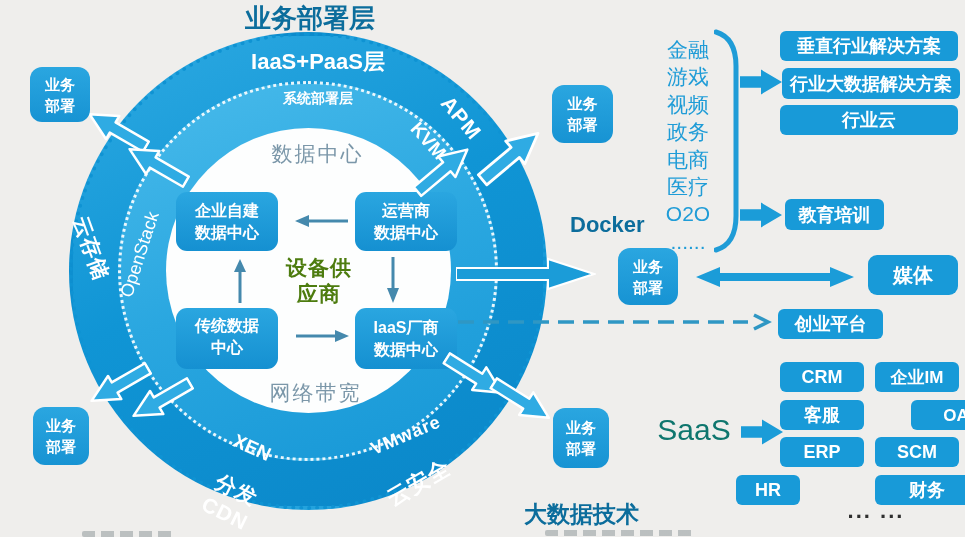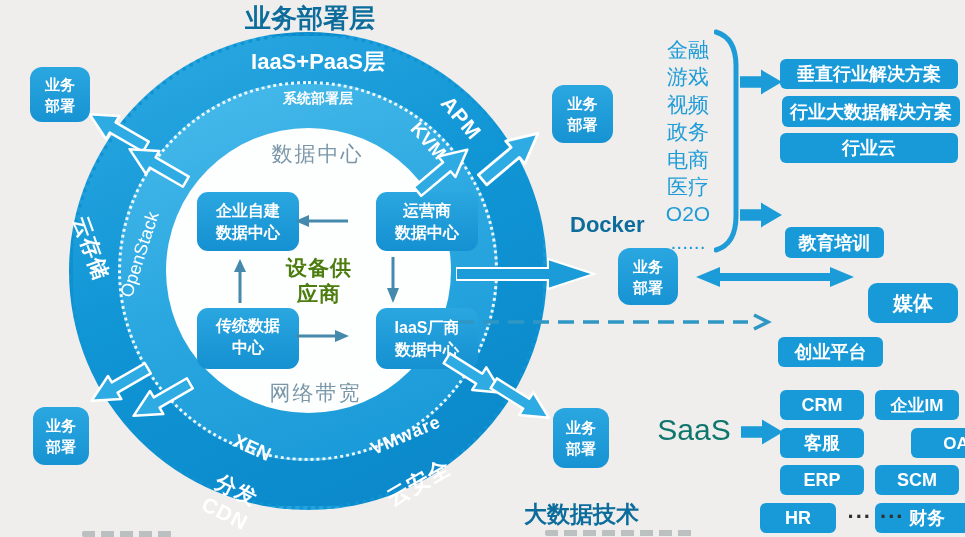--- a/index.html
+++ b/index.html
@@ -16,27 +16,27 @@
     border:3px dotted rgba(255,255,255,.9);box-sizing:border-box;}
   .circle-inner{left:166px;top:128px;width:285px;height:285px;border-radius:50%;
     background:#fdfefe;border:4px dotted #fdfefe;box-sizing:border-box;}
   
   .rlab{color:#fff;text-align:center;transform-origin:center;}
   .rlab-big{font-size:21px;font-weight:bold;letter-spacing:1px;}
   .rlab-med{font-size:18px;font-weight:bold;letter-spacing:1px;}
   .graylab{color:#7b97a9;font-size:21px;letter-spacing:2px;text-align:center;}
   
   .dcbox{background:linear-gradient(180deg,#2aa6e0 0%,#1590d1 100%);border-radius:11px;
-    color:#fff;font-size:16px;font-weight:bold;line-height:1.35;margin-left:21px;}
+    color:#fff;font-size:16px;font-weight:bold;line-height:1.35;}
   .supplier{color:#4d7c0f;font-size:21px;font-weight:bold;line-height:1.25;letter-spacing:1px;}
   
   .badge{background:linear-gradient(180deg,#2aa6e0 0%,#1793d3 100%);border-radius:12px;
     color:#fff;font-size:15px;font-weight:bold;line-height:1.4;}
   
-  .bluebox{background:#189ad8;border-radius:6px;color:#fff;font-weight:bold;margin-top:28px;}
+  .bluebox{background:#189ad8;border-radius:6px;color:#fff;font-weight:bold;}
   .f18{font-size:18px;} .f17{font-size:17px;} .f20{font-size:20px;}
   .industry{color:#1f9cd7;font-size:21px;font-weight:500;text-align:center;line-height:27.4px;}
   .darklab{color:#0c6d9c;font-weight:bold;}
   .smudge{height:6px;border-radius:2px;filter:blur(.6px);
     background:repeating-linear-gradient(90deg,rgba(125,135,140,.45) 0 13px,rgba(0,0,0,0) 13px 19px);}
 </style>
 </head>
 <body>
 
 <div class="abs darklab" style="left:225px;top:1px;width:170px;font-size:26px;text-align:center;">业务部署层</div>
@@ -170,21 +170,21 @@
 <svg class="abs" style="left:741px;top:416px;" width="42" height="32" viewBox="0 0 44 32">
   <path d="M0 10 H22 V3 L44 16 L22 29 V22 H0 Z" fill="#1b9cd8"></path>
 </svg>
 
 <div class="abs bluebox ctr f18" style="left:780px;top:362px;width:84px;height:30px;">CRM</div>
 <div class="abs bluebox ctr f17" style="left:875px;top:362px;width:84px;height:30px;">企业IM</div>
 <div class="abs bluebox ctr f18" style="left:780px;top:400px;width:84px;height:30px;">客服</div>
 <div class="abs bluebox ctr f17" style="left:911px;top:400px;width:84px;height:30px;padding-left:20px;">OA协同</div>
 <div class="abs bluebox ctr f18" style="left:780px;top:437px;width:84px;height:30px;">ERP</div>
 <div class="abs bluebox ctr f18" style="left:875px;top:437px;width:84px;height:30px;">SCM</div>
-<div class="abs bluebox ctr f18" style="left:760px;top:475px;width:76px;height:30px;">HR</div>
+<div class="abs bluebox ctr f18" style="left:736px;top:475px;width:64px;height:30px;">HR</div>
 <div class="abs bluebox ctr f18" style="left:875px;top:475px;width:104px;height:30px;">财务</div>
 
 <div class="abs" style="left:836px;top:498px;width:80px;font-size:22px;font-weight:bold;color:#2f2f2f;letter-spacing:2px;text-align:center;">...  ...</div>
 
 <div class="abs darklab" style="left:524px;top:499px;width:135px;font-size:23px;">大数据技术</div>
 
 <div class="abs smudge" style="left:82px;top:531px;width:92px;"></div>
 <div class="abs smudge" style="left:545px;top:530px;width:148px;"></div>
 
 </body></html>

